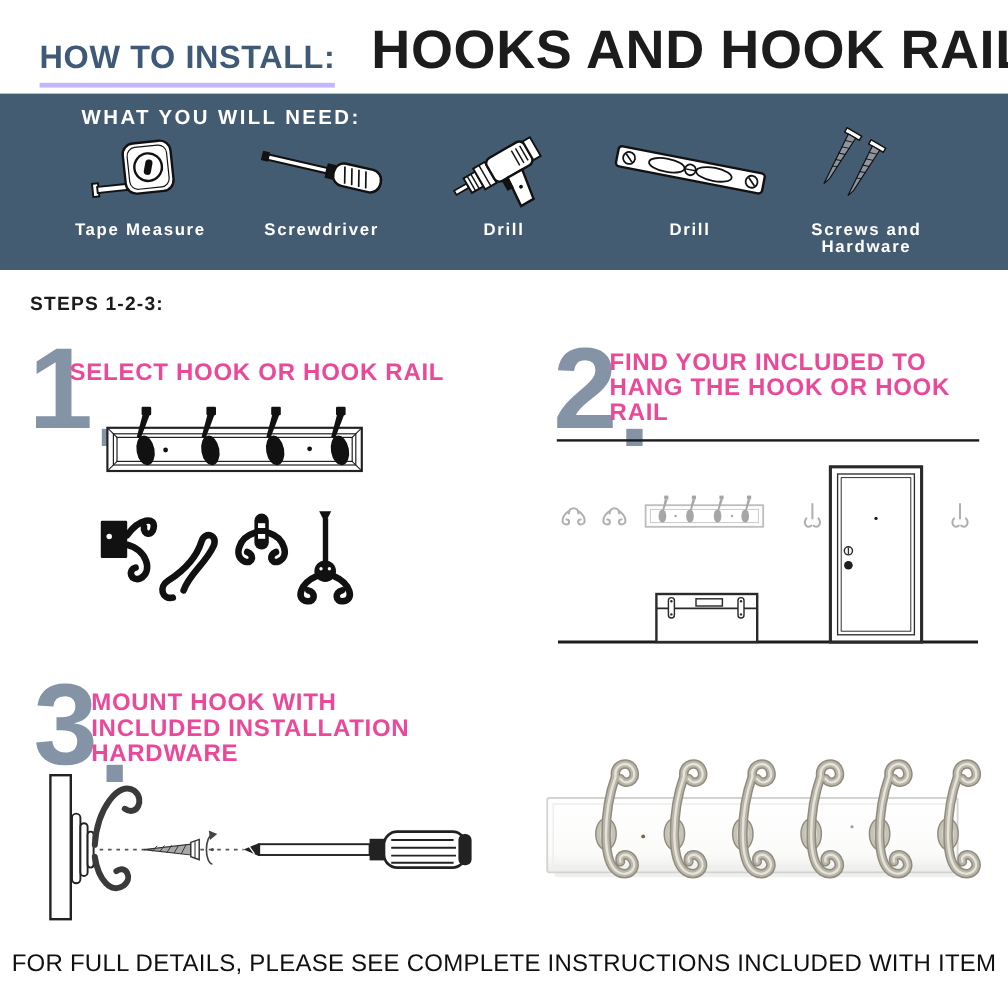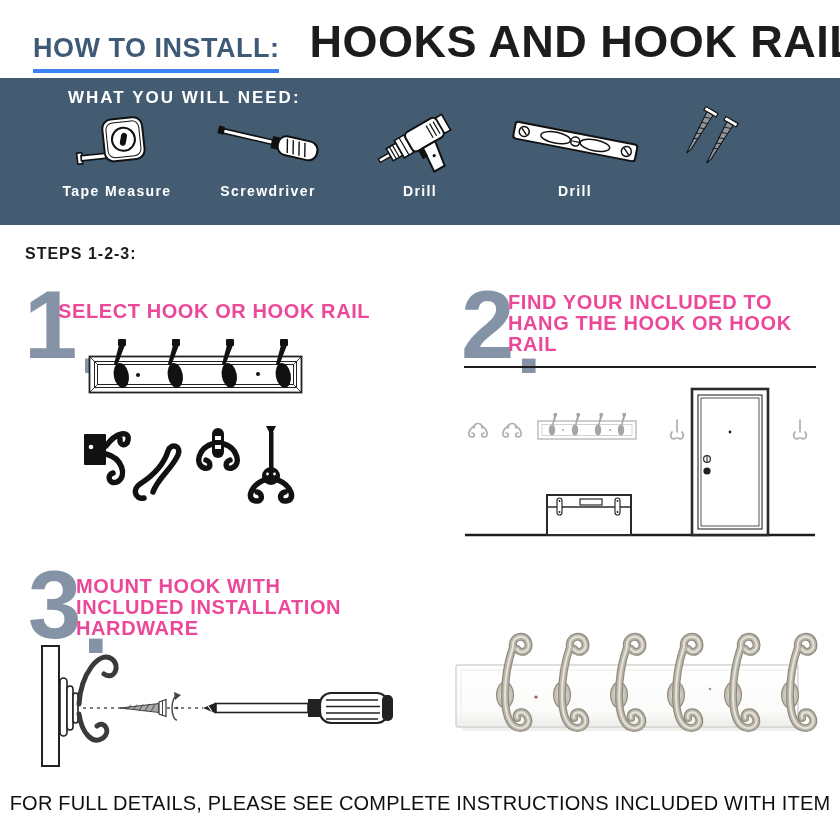--- a/index.html
+++ b/index.html
@@ -3,21 +3,21 @@
 <meta charset="utf-8">
 <style>
   html,body{margin:0;padding:0;background:#fff;}
   #page{position:relative;width:840px;height:840px;background:#ffffff;overflow:hidden;
         font-family:"Liberation Sans", sans-serif;color:#1c1c1c;}
 
   
   #header{position:absolute;left:0;top:0;width:840px;height:78px;display:flex;align-items:baseline;
           padding-top:16px;box-sizing:border-box;}
   .howto{margin-left:33px;font-size:27px;font-weight:bold;letter-spacing:.5px;color:#3e5a76;
-         border-bottom:4px solid #3b82f6;padding-bottom:5px;white-space:nowrap;}
+         border-bottom:4px solid #c4b5fd;padding-bottom:5px;white-space:nowrap;}
   .big-title{margin-left:30px;font-size:45px;font-weight:bold;letter-spacing:.5px;color:#1c1c1c;white-space:nowrap;}
 
   
   #banner{position:absolute;left:0;top:78px;width:840px;height:147px;background:#445c72;}
   .banner-heading{position:absolute;left:44px;top:10px;font-size:17px;font-weight:bold;
                   letter-spacing:2px;color:#ffffff;white-space:nowrap;margin-left:24px;}
   .tool{position:absolute;top:26px;width:160px;display:flex;flex-direction:column;align-items:center;justify-content:space-between;}
   .tool-icon{height:78px;display:flex;align-items:center;justify-content:center;}
   .tool-label{font-size:14px;font-weight:bold;letter-spacing:1.4px;color:#ffffff;text-align:center;
               line-height:1.0;margin-top:2px;}
@@ -154,20 +154,21 @@
             <rect x="-7" y="0" width="14" height="4" fill="#fff" stroke="#111" stroke-width="1.2"></rect>
             <polygon points="-3.5,4 3.5,4 1.5,44 -0.5,50" fill="#8e959e" stroke="#111" stroke-width="1"></polygon>
             <line x1="-3" y1="10" x2="3" y2="8" stroke="#111" stroke-width=".8"></line>
             <line x1="-3" y1="16" x2="3" y2="14" stroke="#111" stroke-width=".8"></line>
             <line x1="-3" y1="22" x2="3" y2="20" stroke="#111" stroke-width=".8"></line>
             <line x1="-2.5" y1="28" x2="2.5" y2="26" stroke="#111" stroke-width=".8"></line>
             <line x1="-2" y1="34" x2="2" y2="32" stroke="#111" stroke-width=".8"></line>
           </g>
         </svg>
       </div>
+      <div class="tool-label">Screws and Hardware</div>
     </div>
   </div>
 
   <div class="steps-heading">STEPS 1-2-3:</div>
 
   <div class="step-num" id="num-1"><span>1</span><span class="dot">.</span></div>
   <div class="step-title" id="title-1">SELECT HOOK OR HOOK RAIL</div>
 
   <svg class="ill" id="rail-ill" width="218" height="64" viewBox="0 0 218 64">
     <g fill="#fff" stroke="#222">

